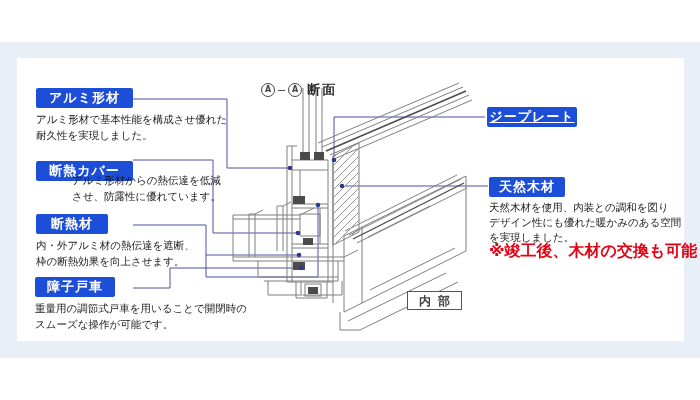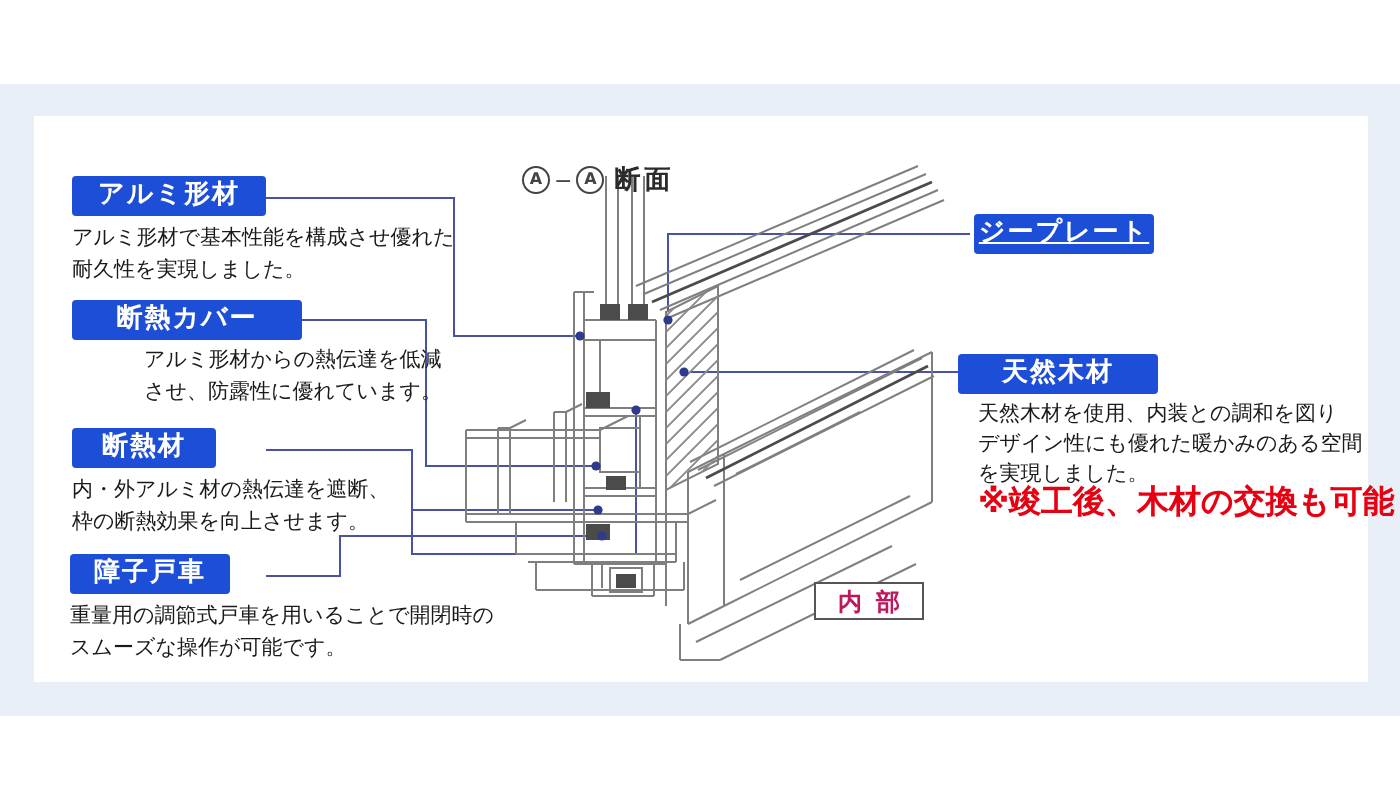--- a/index.html
+++ b/index.html
@@ -13,21 +13,21 @@
   .co-desc{position:absolute;font-size:10.5px;line-height:16px;color:#1a1a1a;
            white-space:pre-line;letter-spacing:0px;}
   .co-note{position:absolute;font-size:16px;font-weight:bold;color:#e60012;white-space:nowrap;text-align:right;}
   .section-label{position:absolute;left:261px;top:81px;display:flex;align-items:center;
                  color:#2b2b2b;font-size:13px;font-weight:bold;}
   .circ{display:inline-block;width:12px;height:12px;border:1.2px solid #444;border-radius:50%;
         font-size:8px;line-height:12px;text-align:center;font-weight:bold;color:#444;}
   .dash{margin:0 2px;font-weight:normal;font-size:11px;color:#444;}
   .section-text{margin-left:5px;letter-spacing:2px;}
   .interior-box{position:absolute;left:407px;top:291px;width:55px;height:19px;background:#fff;
-                border:1px solid #555;color:#be185d;font-size:12px;font-weight:bold;text-align:center;
+                border:1px solid #555;color:#404040;font-size:12px;font-weight:bold;text-align:center;
                 line-height:19px;letter-spacing:7px;padding-left:7px;box-sizing:border-box;}
 </style>
 </head>
 <body>
 
 <div id="stage">
 
   <div class="frame-band"></div>
   <div class="panel"></div>
 
@@ -110,35 +110,35 @@
     <span class="circ">A</span>
     <span class="dash">−</span>
     <span class="circ">A</span>
     <span class="section-text">断面</span>
   </div>
 
   <div class="co-title" style="left:36px;top:88px;width:97px;">アルミ形材</div>
   <div class="co-desc" style="left:36px;top:111px;width:210px;">アルミ形材で基本性能を構成させ優れた
 耐久性を実現しました。</div>
 
-  <div class="co-title" style="left:36px;top:150px;width:115px;">断熱カバー</div>
+  <div class="co-title" style="left:36px;top:161px;width:97px;">断熱カバー</div>
   <div class="co-desc" style="left:36px;top:172px;width:200px;margin-left:36px;">アルミ形材からの熱伝達を低減
 させ、防露性に優れています。</div>
 
   <div class="co-title" style="left:36px;top:214px;width:72px;">断熱材</div>
   <div class="co-desc" style="left:36px;top:237px;width:200px;">内・外アルミ材の熱伝達を遮断、
 枠の断熱効果を向上させます。</div>
 
   <div class="co-title" style="left:35px;top:277px;width:80px;">障子戸車</div>
   <div class="co-desc" style="left:35px;top:300px;width:240px;">重量用の調節式戸車を用いることで開閉時の
 スムーズな操作が可能です。</div>
 
   <div class="co-title" style="left:487px;top:107px;width:90px;text-decoration:underline;">ジープレート</div>
 
-  <div class="co-title" style="left:479px;top:177px;width:100px;">天然木材</div>
+  <div class="co-title" style="left:489px;top:177px;width:76px;">天然木材</div>
   <div class="co-desc" style="left:489px;top:200px;width:200px;line-height:15px;">天然木材を使用、内装との調和を図り
 デザイン性にも優れた暖かみのある空間
 を実現しました。</div>
   <div class="co-note" style="left:489px;top:241px;">※竣工後、木材の交換も可能</div>
 
   <div class="interior-box">内部</div>
 
 </div>
 
 </body></html>

